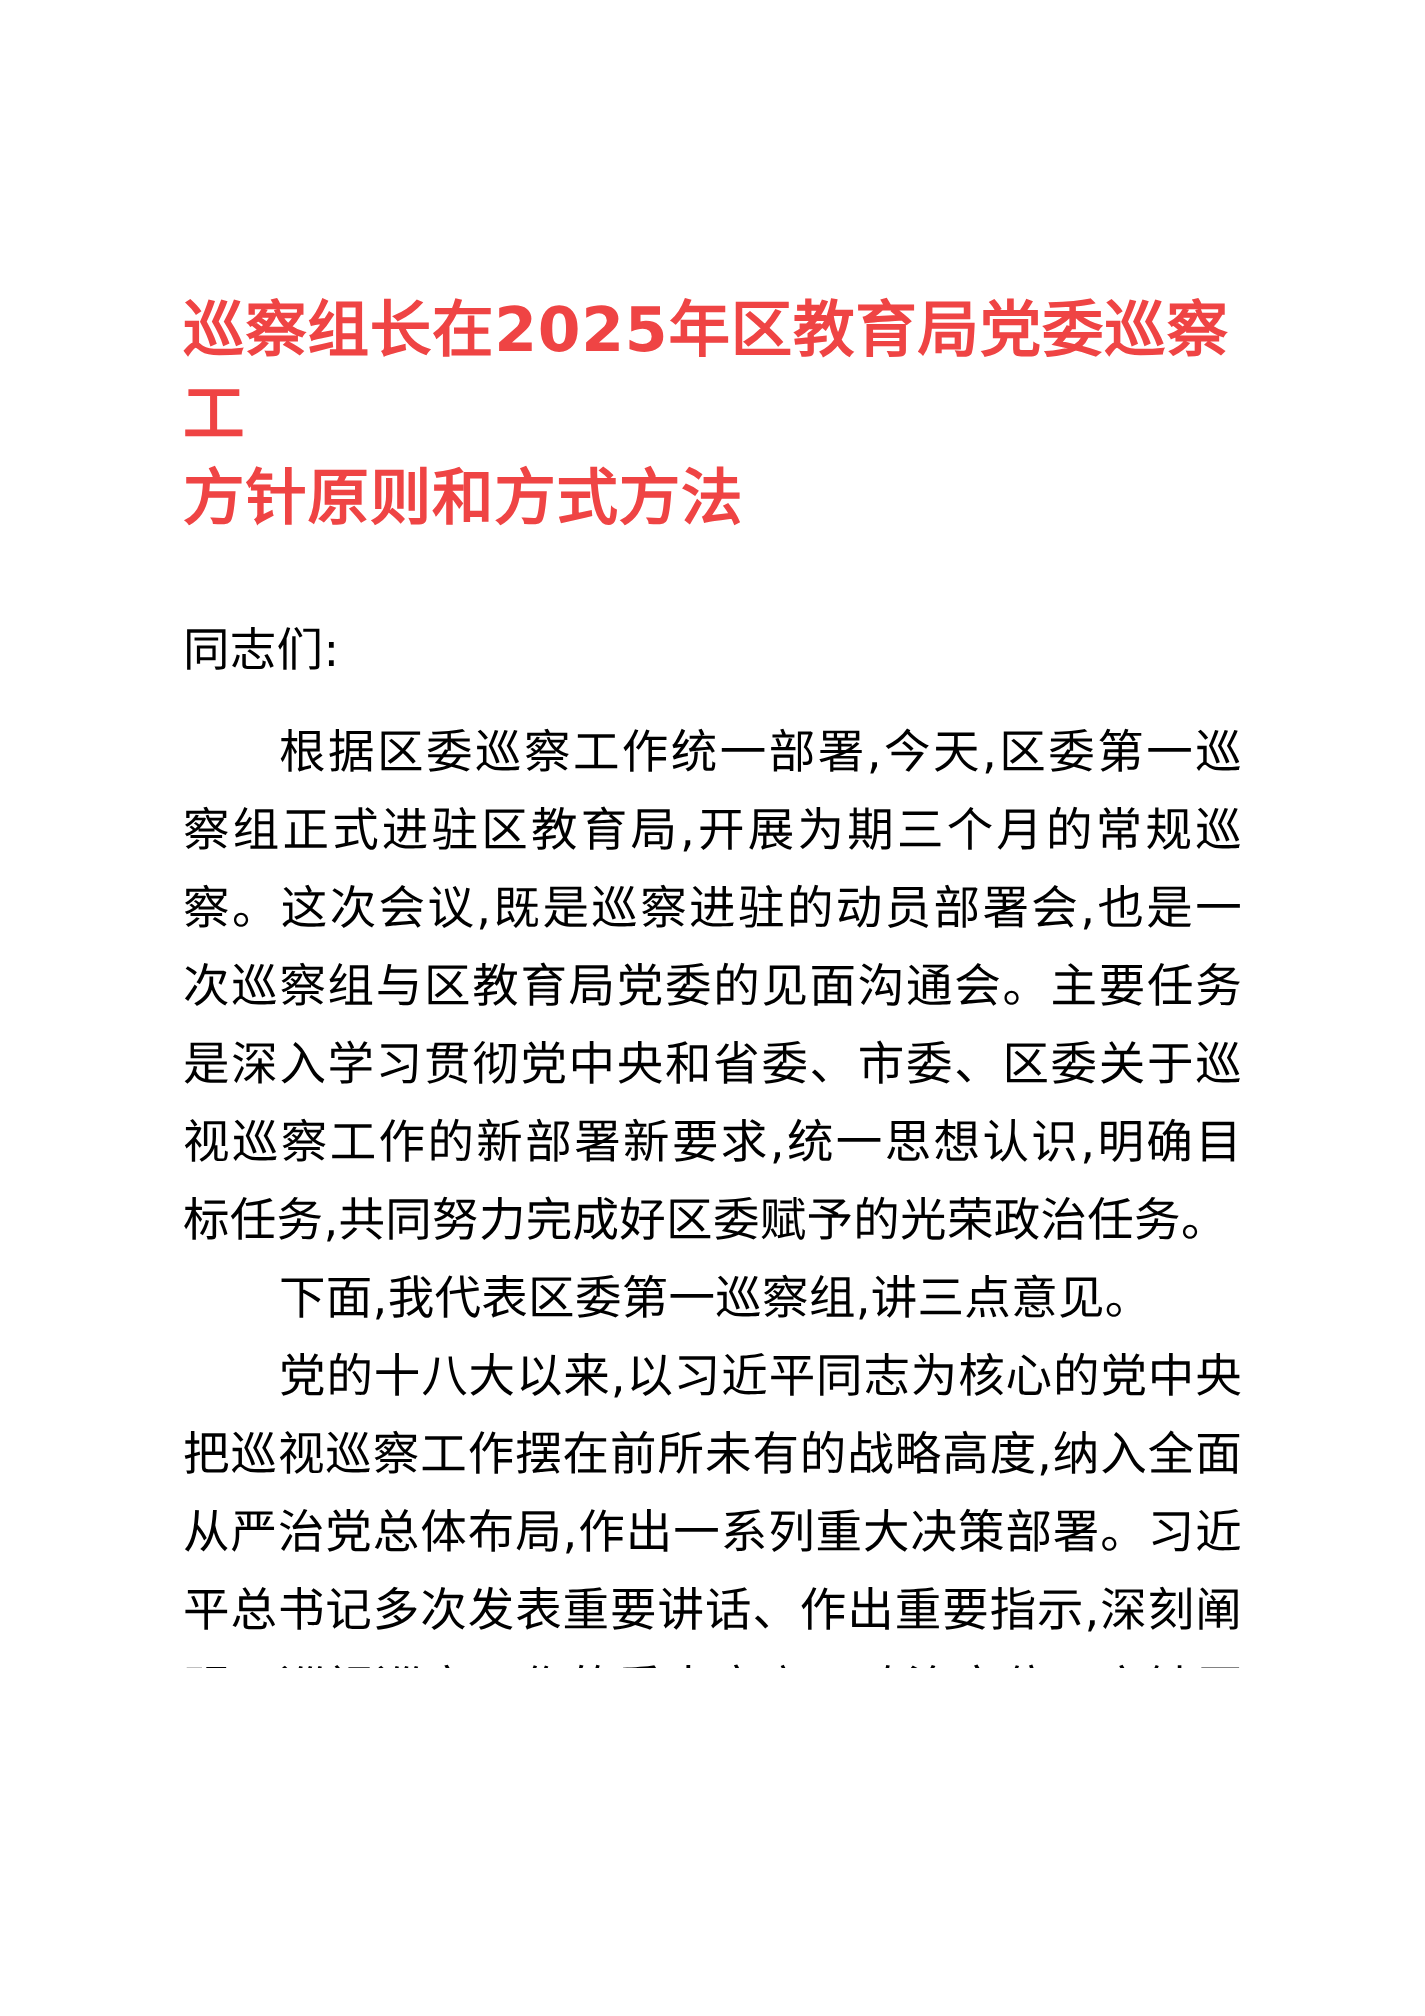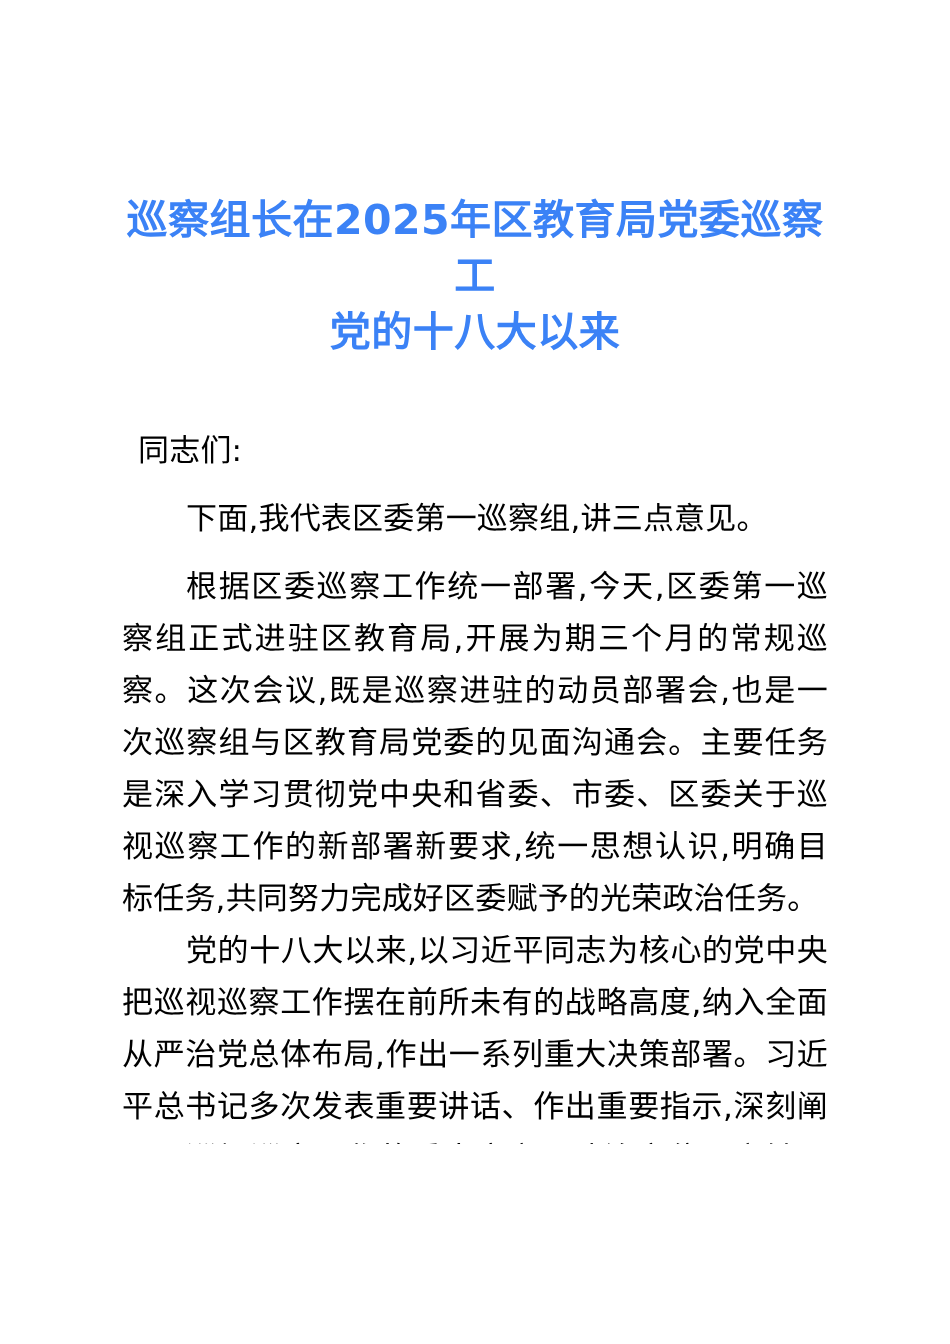--- a/index.html
+++ b/index.html
@@ -25,34 +25,34 @@
     position: absolute;
     left: 122px;
     top: 0;
     width: 706px;
   }
 
   
   .doc-title {
     margin: 0;
     padding: 0;
-    text-align: center;
+    text-align: left;
     font-size: 41px;
     line-height: 56px;
     font-weight: 700;
     letter-spacing: 0.5px;
-    color: #3b82f6;
+    color: #ef4444;
     word-break: break-all;
     
     padding-top: 192px;
   }
 
   
   .salutation {
-    margin: 16px;
+    margin: 0;
     padding: 0;
     font-size: 31px;
     line-height: 52px;
     padding-top: 48px;
     word-break: break-all;
     letter-spacing: 0.2px;
   }
 
   
   .body-para {
@@ -88,25 +88,25 @@
     max-height: 220px;
     overflow: hidden;
   }
 </style>
 </head>
 <body>
 
 <div class="page">
   <div class="content">
 
-    <h1 class="doc-title"><span>巡察组长在2025年区教育局党委巡察工</span><br><span>党的十八大以来</span></h1>
+    <h1 class="doc-title"><span>巡察组长在2025年区教育局党委巡察工</span><br><span>方针原则和方式方法</span></h1>
 
     <p class="salutation">同志们:</p>
 
+    <p class="body-para first-body">根据区委巡察工作统一部署,今天,区委第一巡察组正式进驻区教育局,开展为期三个月的常规巡察。这次会议,既是巡察进驻的动员部署会,也是一次巡察组与区教育局党委的见面沟通会。主要任务是深入学习贯彻党中央和省委、市委、区委关于巡视巡察工作的新部署新要求,统一思想认识,明确目标任务,共同努力完成好区委赋予的光荣政治任务。</p>
+
     <p class="body-para">下面,我代表区委第一巡察组,讲三点意见。</p>
-
-    <p class="body-para first-body">根据区委巡察工作统一部署,今天,区委第一巡察组正式进驻区教育局,开展为期三个月的常规巡察。这次会议,既是巡察进驻的动员部署会,也是一次巡察组与区教育局党委的见面沟通会。主要任务是深入学习贯彻党中央和省委、市委、区委关于巡视巡察工作的新部署新要求,统一思想认识,明确目标任务,共同努力完成好区委赋予的光荣政治任务。</p>
 
 
     <p class="body-para clipped">党的十八大以来,以习近平同志为核心的党中央把巡视巡察工作摆在前所未有的战略高度,纳入全面从严治党总体布局,作出一系列重大决策部署。习近平总书记多次发表重要讲话、作出重要指示,深刻阐明了巡视巡察工作的重大意义、政治定位、方针原则和方式方法,为新时代巡视巡察工作高质量发展指明了前进方向、提供了根本遵循。区教育局党委和全体党员</p>
 
   </div>
 </div>
 
 </body></html>

